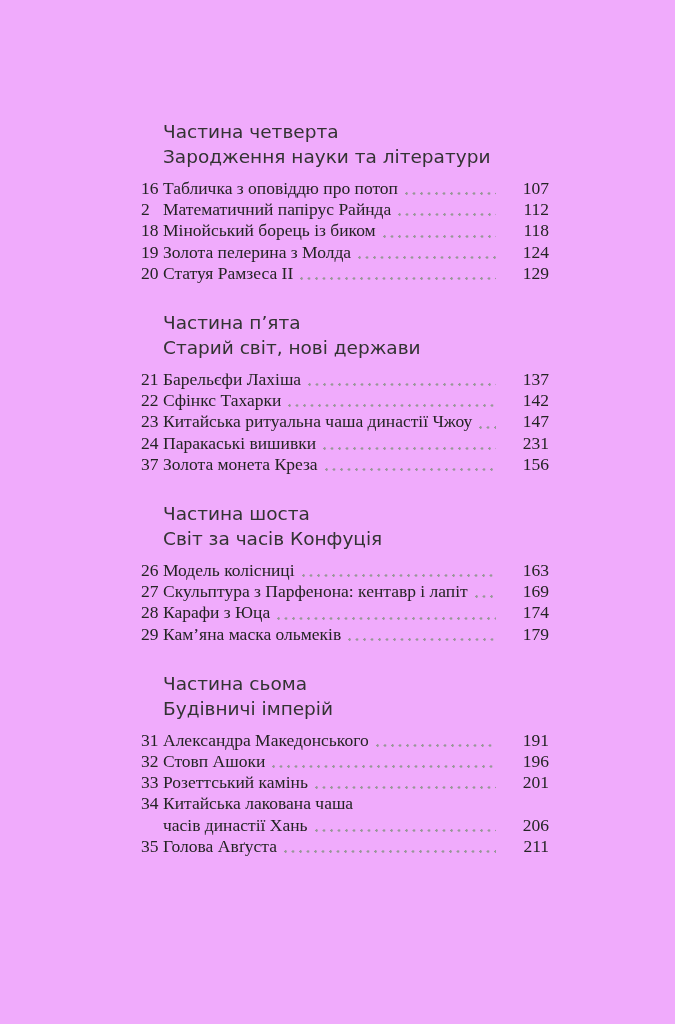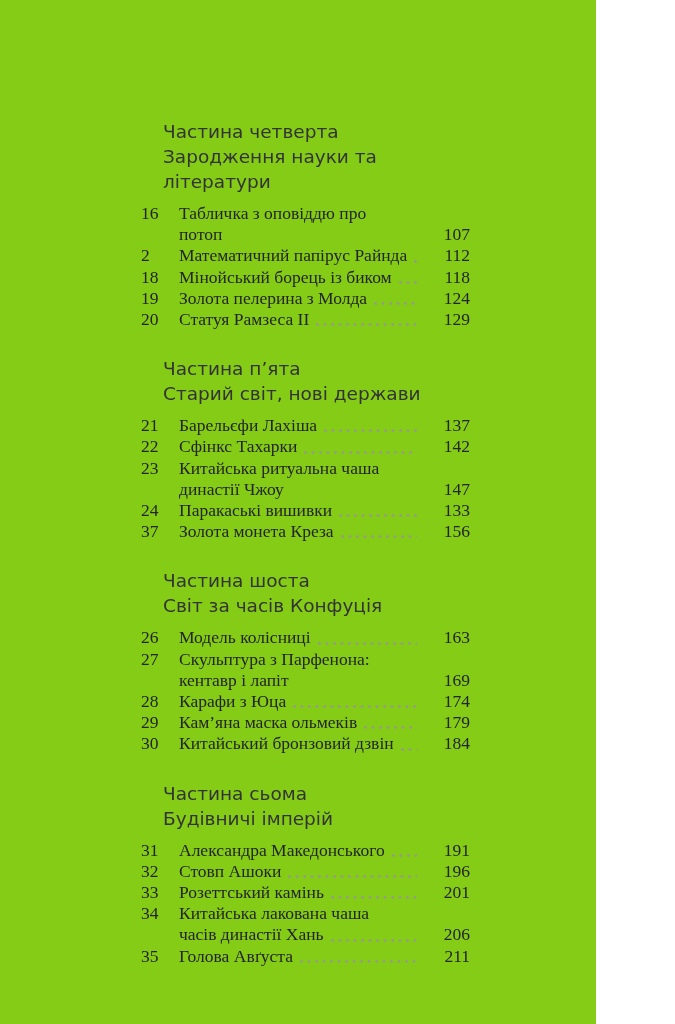--- a/index.html
+++ b/index.html
@@ -5,42 +5,41 @@
   * { margin: 0; padding: 0; box-sizing: border-box; }
   html, body { background: #ffffff; }
   body {
     width: 675px;
     height: 1024px;
     overflow: hidden;
     font-family: "Liberation Serif", serif;
     color: #242424;
   }
   .page {
-    width: 596px;
+    width: 675px;
     height: 1024px;
     padding: 119px 126px 0 141px;
-    background: #84cc16;
+    background: #f0abfc;
   }
   .toc-section { margin-bottom: 26px; }
   .section-heading {
     font-family: "DejaVu Sans", "Liberation Sans", sans-serif;
     font-size: 18.5px;
     line-height: 25px;
     font-weight: 500;
     color: #333333;
     margin-left: 22px;
     margin-bottom: 9px;
   }
   .toc-items { font-size: 17.5px; }
   .toc-item {
     display: flex;
     align-items: flex-start;
     line-height: 21.2px;
     color: #242424;
-    gap: 16px;
   }
   .num { flex: 0 0 22px; }
   .entry-body { flex: 1 1 auto; min-width: 0; }
   .entry-line { display: flex; align-items: flex-end; }
   .entry-title { flex: 0 1 auto; }
   .leader {
     flex: 1 1 auto;
     align-self: flex-end;
     height: 3px;
     margin: 0 9px 4px 7px;
@@ -149,21 +148,21 @@
                 <span class="pagenum">147</span>
               </div>
             </div>
           </div>
           <div class="toc-item">
             <span class="num">24</span>
             <div class="entry-body">
               <div class="entry-line">
                 <span class="entry-title">Паракаські вишивки</span>
                 <span class="leader"></span>
-                <span class="pagenum">133</span>
+                <span class="pagenum">231</span>
               </div>
             </div>
           </div>
           <div class="toc-item">
             <span class="num">37</span>
             <div class="entry-body">
               <div class="entry-line">
                 <span class="entry-title">Золота монета Креза</span>
                 <span class="leader"></span>
                 <span class="pagenum">156</span>
@@ -208,30 +207,20 @@
               </div>
             </div>
           </div>
           <div class="toc-item">
             <span class="num">29</span>
             <div class="entry-body">
               <div class="entry-line">
                 <span class="entry-title">Кам’яна маска ольмеків</span>
                 <span class="leader"></span>
                 <span class="pagenum">179</span>
-              </div>
-            </div>
-          </div>
-          <div class="toc-item">
-            <span class="num">30</span>
-            <div class="entry-body">
-              <div class="entry-line">
-                <span class="entry-title">Китайський бронзовий дзвін</span>
-                <span class="leader"></span>
-                <span class="pagenum">184</span>
               </div>
             </div>
           </div>
         </div>
       </section>
       <section class="toc-section">
         <header class="section-heading">
           <div class="part-title">Частина сьома</div>
           <div class="part-subtitle">Будівничі імперій</div>
         </header>

